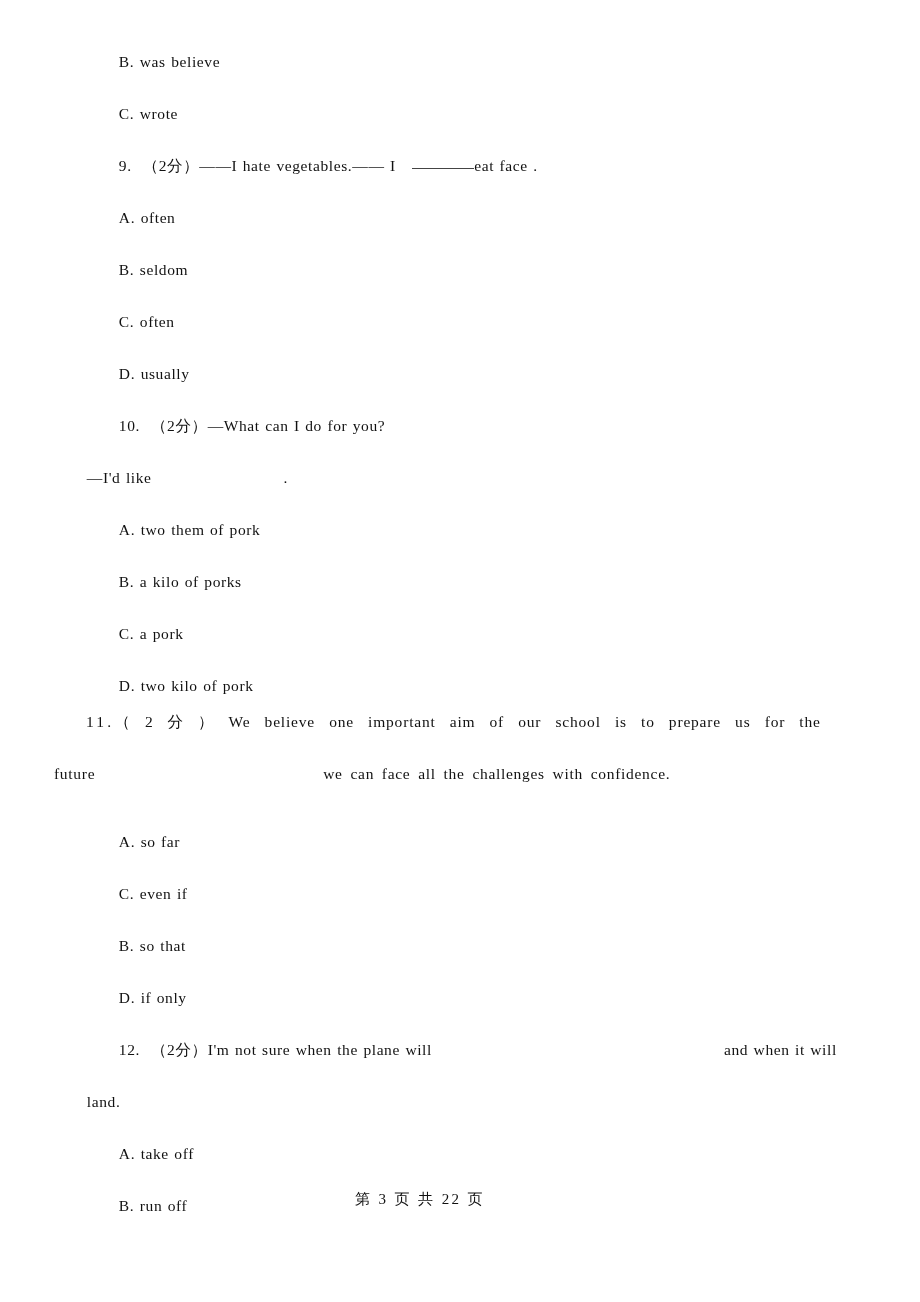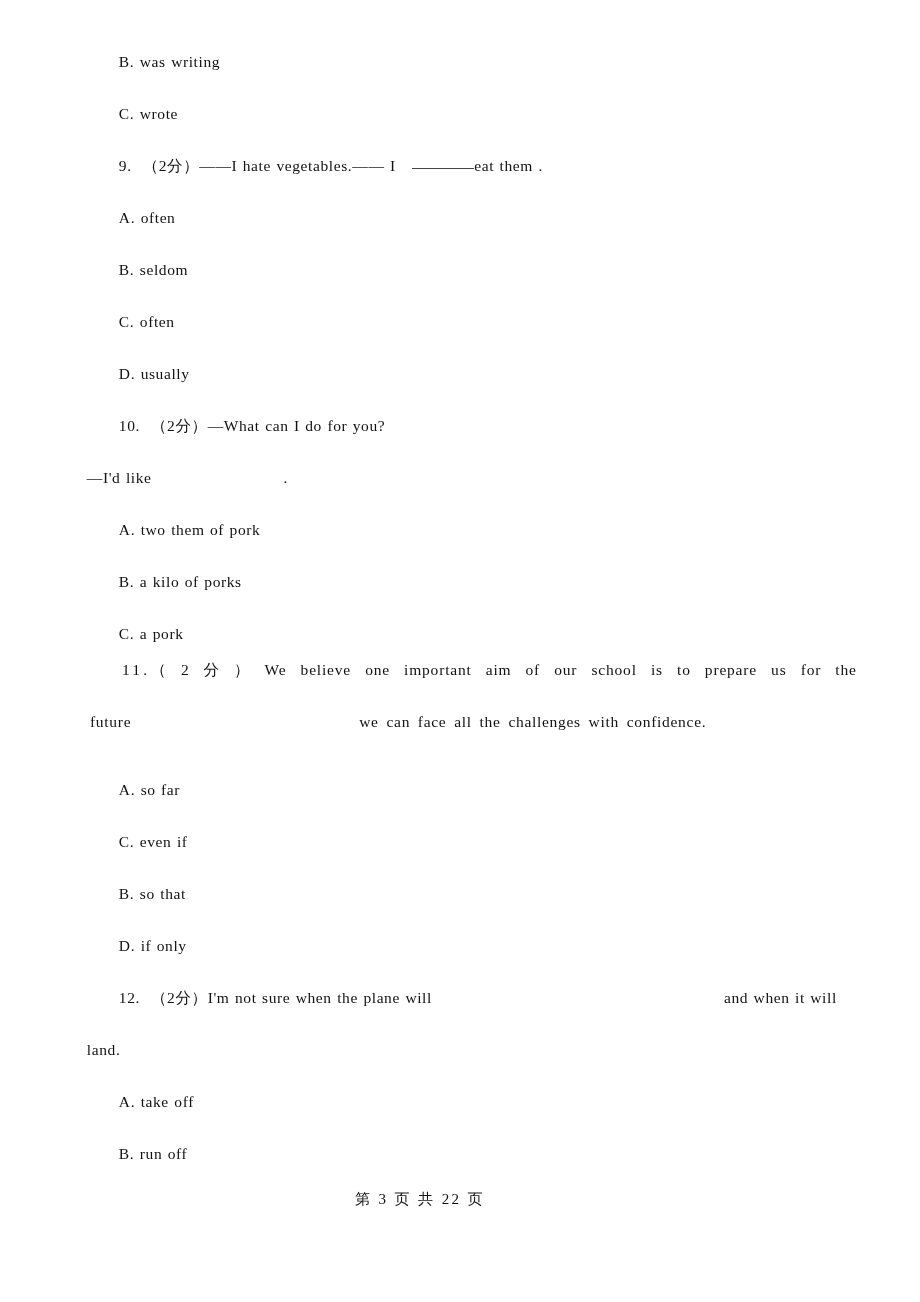--- a/index.html
+++ b/index.html
@@ -67,21 +67,20 @@
     font-size: 15.5px;
     line-height: 1.0;
     color: #111111;
     text-align: justify;
     text-align-last: left;
     text-justify: inter-word;
   }
   .qjust .jline {
     display: block;
     height: 52px;
-    margin-left: 36px;
   }
   .qjust .jline.first {
     text-indent: 32px;
   }
 
   
   .spread-wide {
     word-spacing: 9.5px;
     letter-spacing: 0.8px;
   }
@@ -127,28 +126,28 @@
     font-family: "Liberation Serif", "DejaVu Serif", serif;
   }
 </style>
 </head>
 <body>
 
 <div class="page">
   <div class="content">
 
     <div class="optline">
-      <span>B</span><span>.</span>&nbsp;<span>was writing</span>
+      <span>B</span><span>.</span>&nbsp;<span>was believe</span>
     </div>
     <div class="optline">
       <span>C</span><span>.</span>&nbsp;<span>wrote</span>
     </div>
 
     <div class="qline">
-      <span>9.</span>&nbsp;&nbsp;<span class="score">（2分）</span><span>——I hate vegetables.—— I</span>&nbsp;&nbsp;&nbsp;<span class="blank-ul"></span><span>eat them .</span>
+      <span>9.</span>&nbsp;&nbsp;<span class="score">（2分）</span><span>——I hate vegetables.—— I</span>&nbsp;&nbsp;&nbsp;<span class="blank-ul"></span><span>eat face .</span>
     </div>
     <div class="optline">
       <span>A</span><span>.</span>&nbsp;<span>often</span>
     </div>
     <div class="optline">
       <span>B</span><span>.</span>&nbsp;<span>seldom</span>
     </div>
     <div class="optline">
       <span>C</span><span>.</span>&nbsp;<span>often</span>
     </div>
@@ -163,20 +162,23 @@
       <span>—I'd like</span><span class="blank-gap-md"></span><span>.</span>
     </div>
     <div class="optline">
       <span>A</span><span>.</span>&nbsp;<span>two them of pork</span>
     </div>
     <div class="optline">
       <span>B</span><span>.</span>&nbsp;<span>a kilo of porks</span>
     </div>
     <div class="optline">
       <span>C</span><span>.</span>&nbsp;<span>a pork</span>
+    </div>
+    <div class="optline">
+      <span>D</span><span>.</span>&nbsp;<span>two kilo of pork</span>
     </div>
 
     <div class="qjust">
       <span class="jline first spread-wide"><span class="spread-num">11.</span><span class="score">（ 2 分 ）</span> <span>We believe one important aim of our school is to prepare us for the</span></span>
       <span class="jline spread-med"><span>future</span><span class="blank-gap-lg"></span><span>we can face all the challenges with confidence.</span></span>
     </div>
     <div class="optline">
       <span>A</span><span>.</span>&nbsp;<span>so far</span>
     </div>
     <div class="optline">

